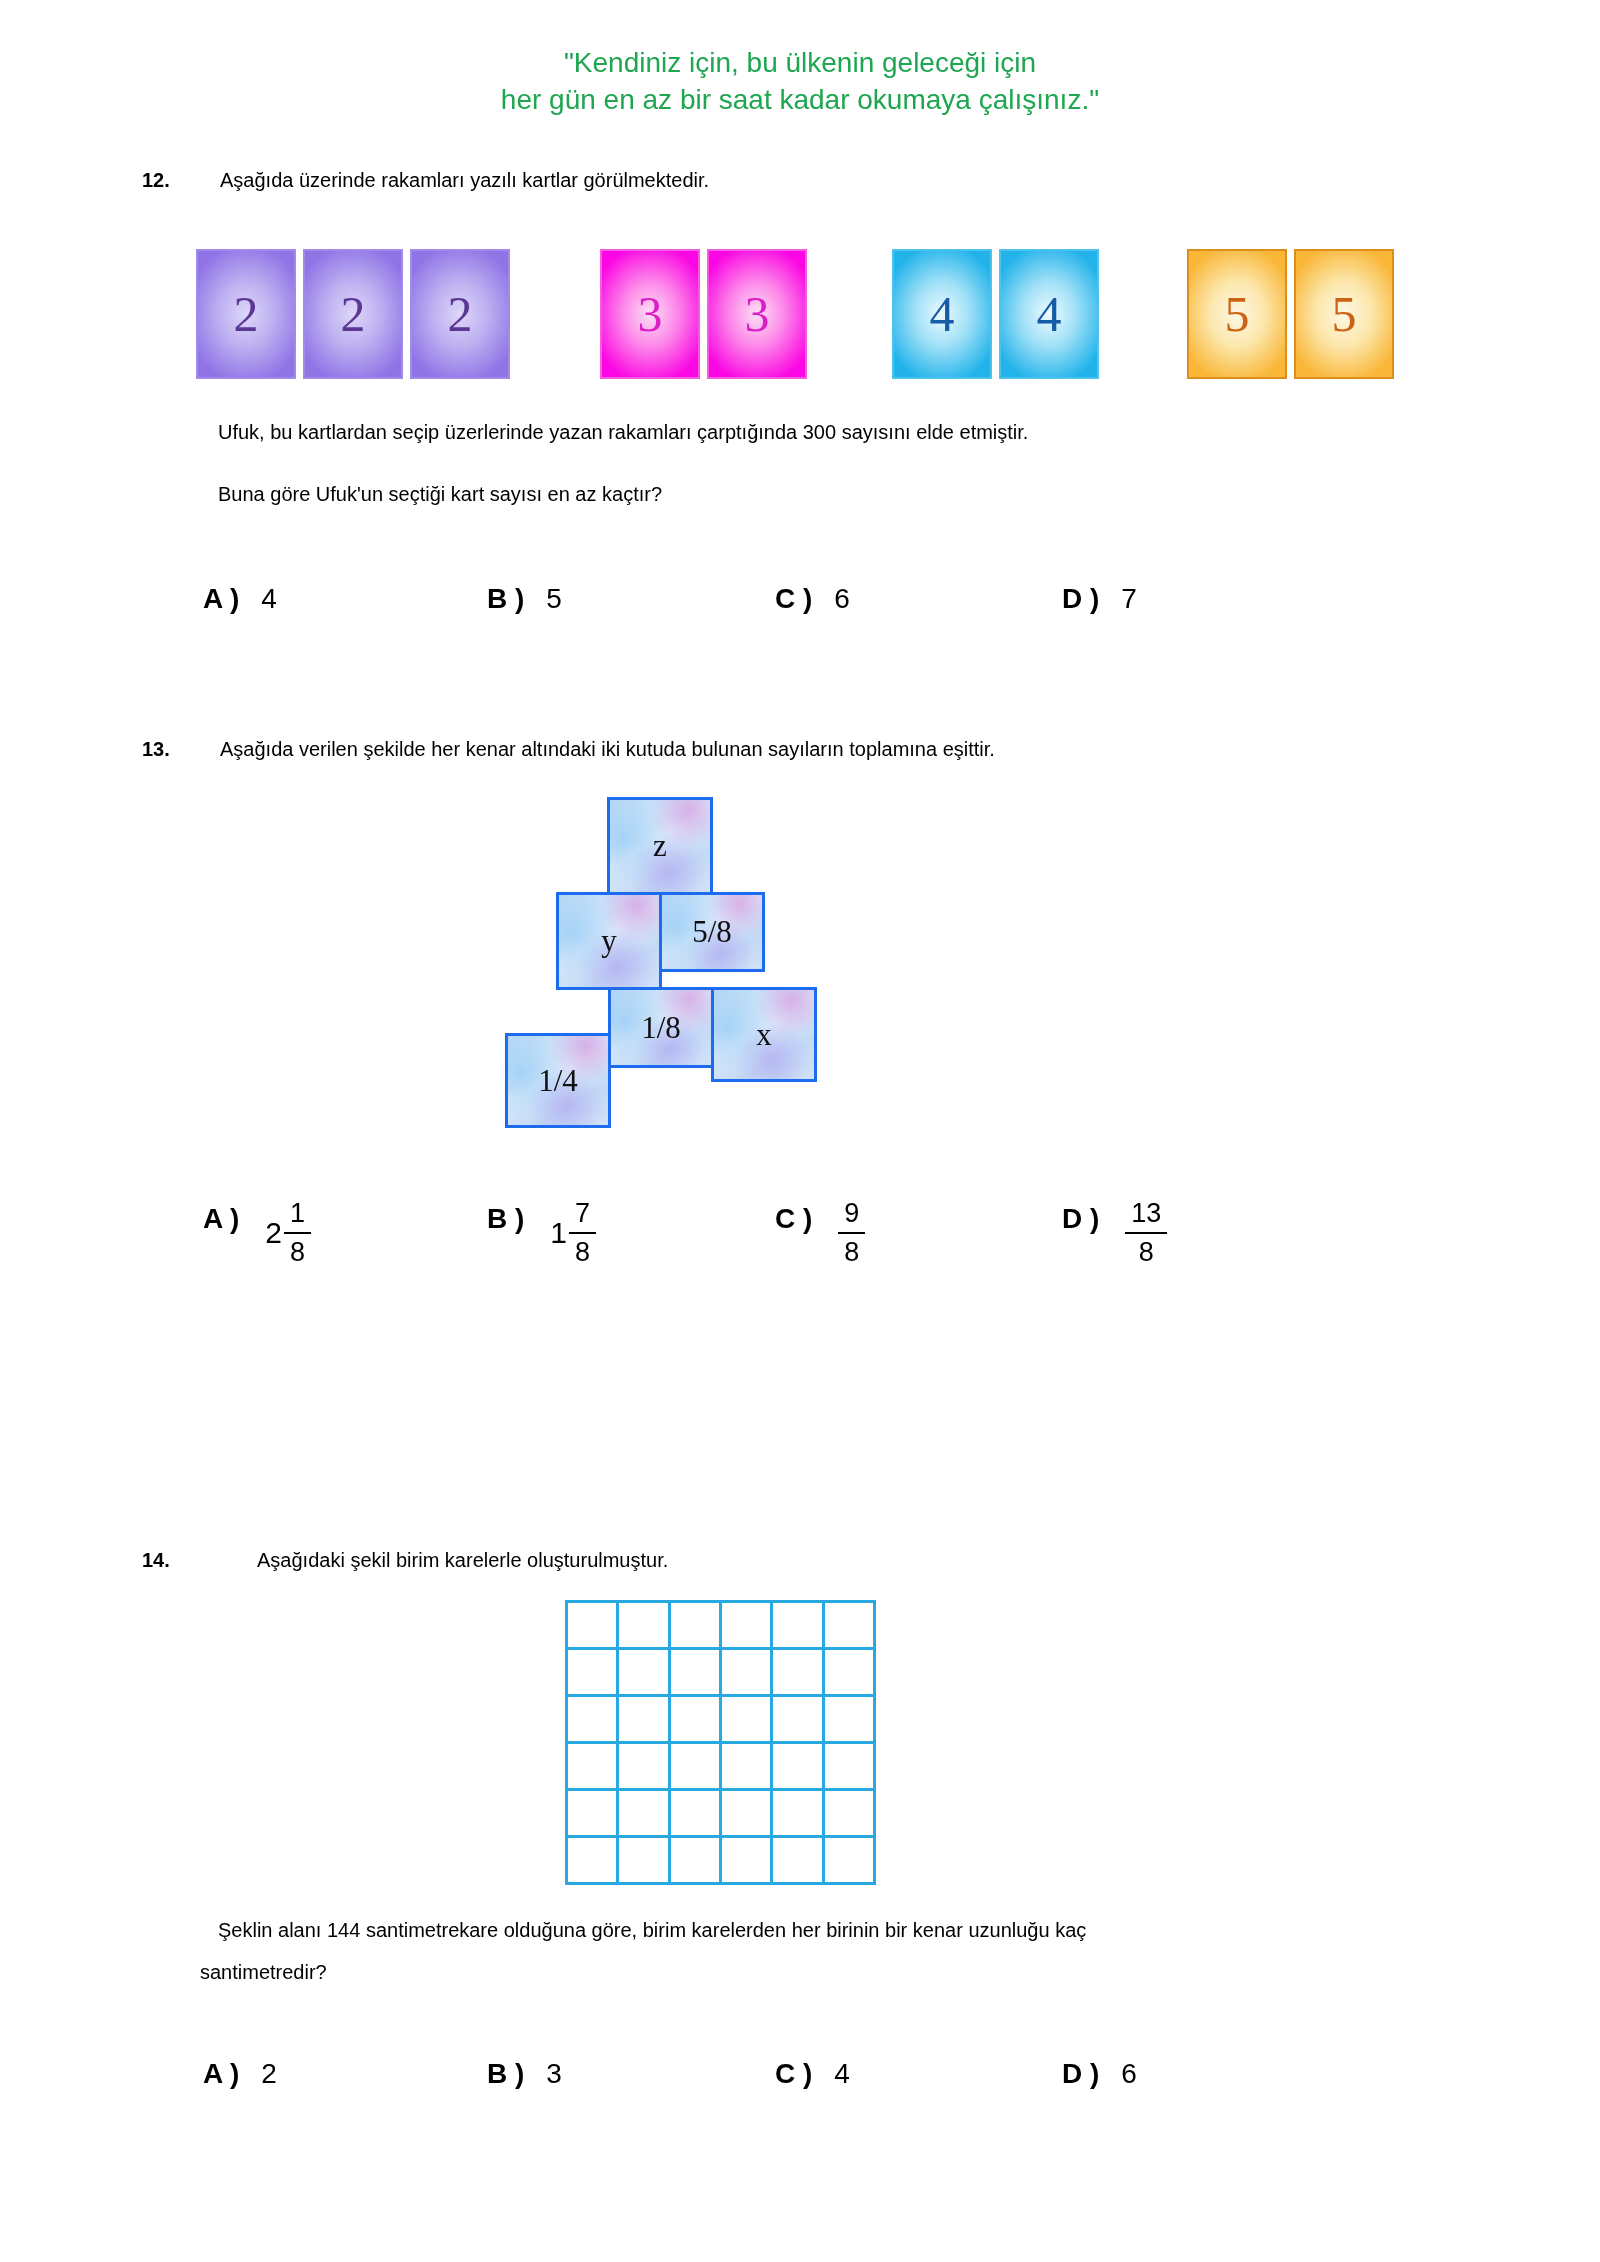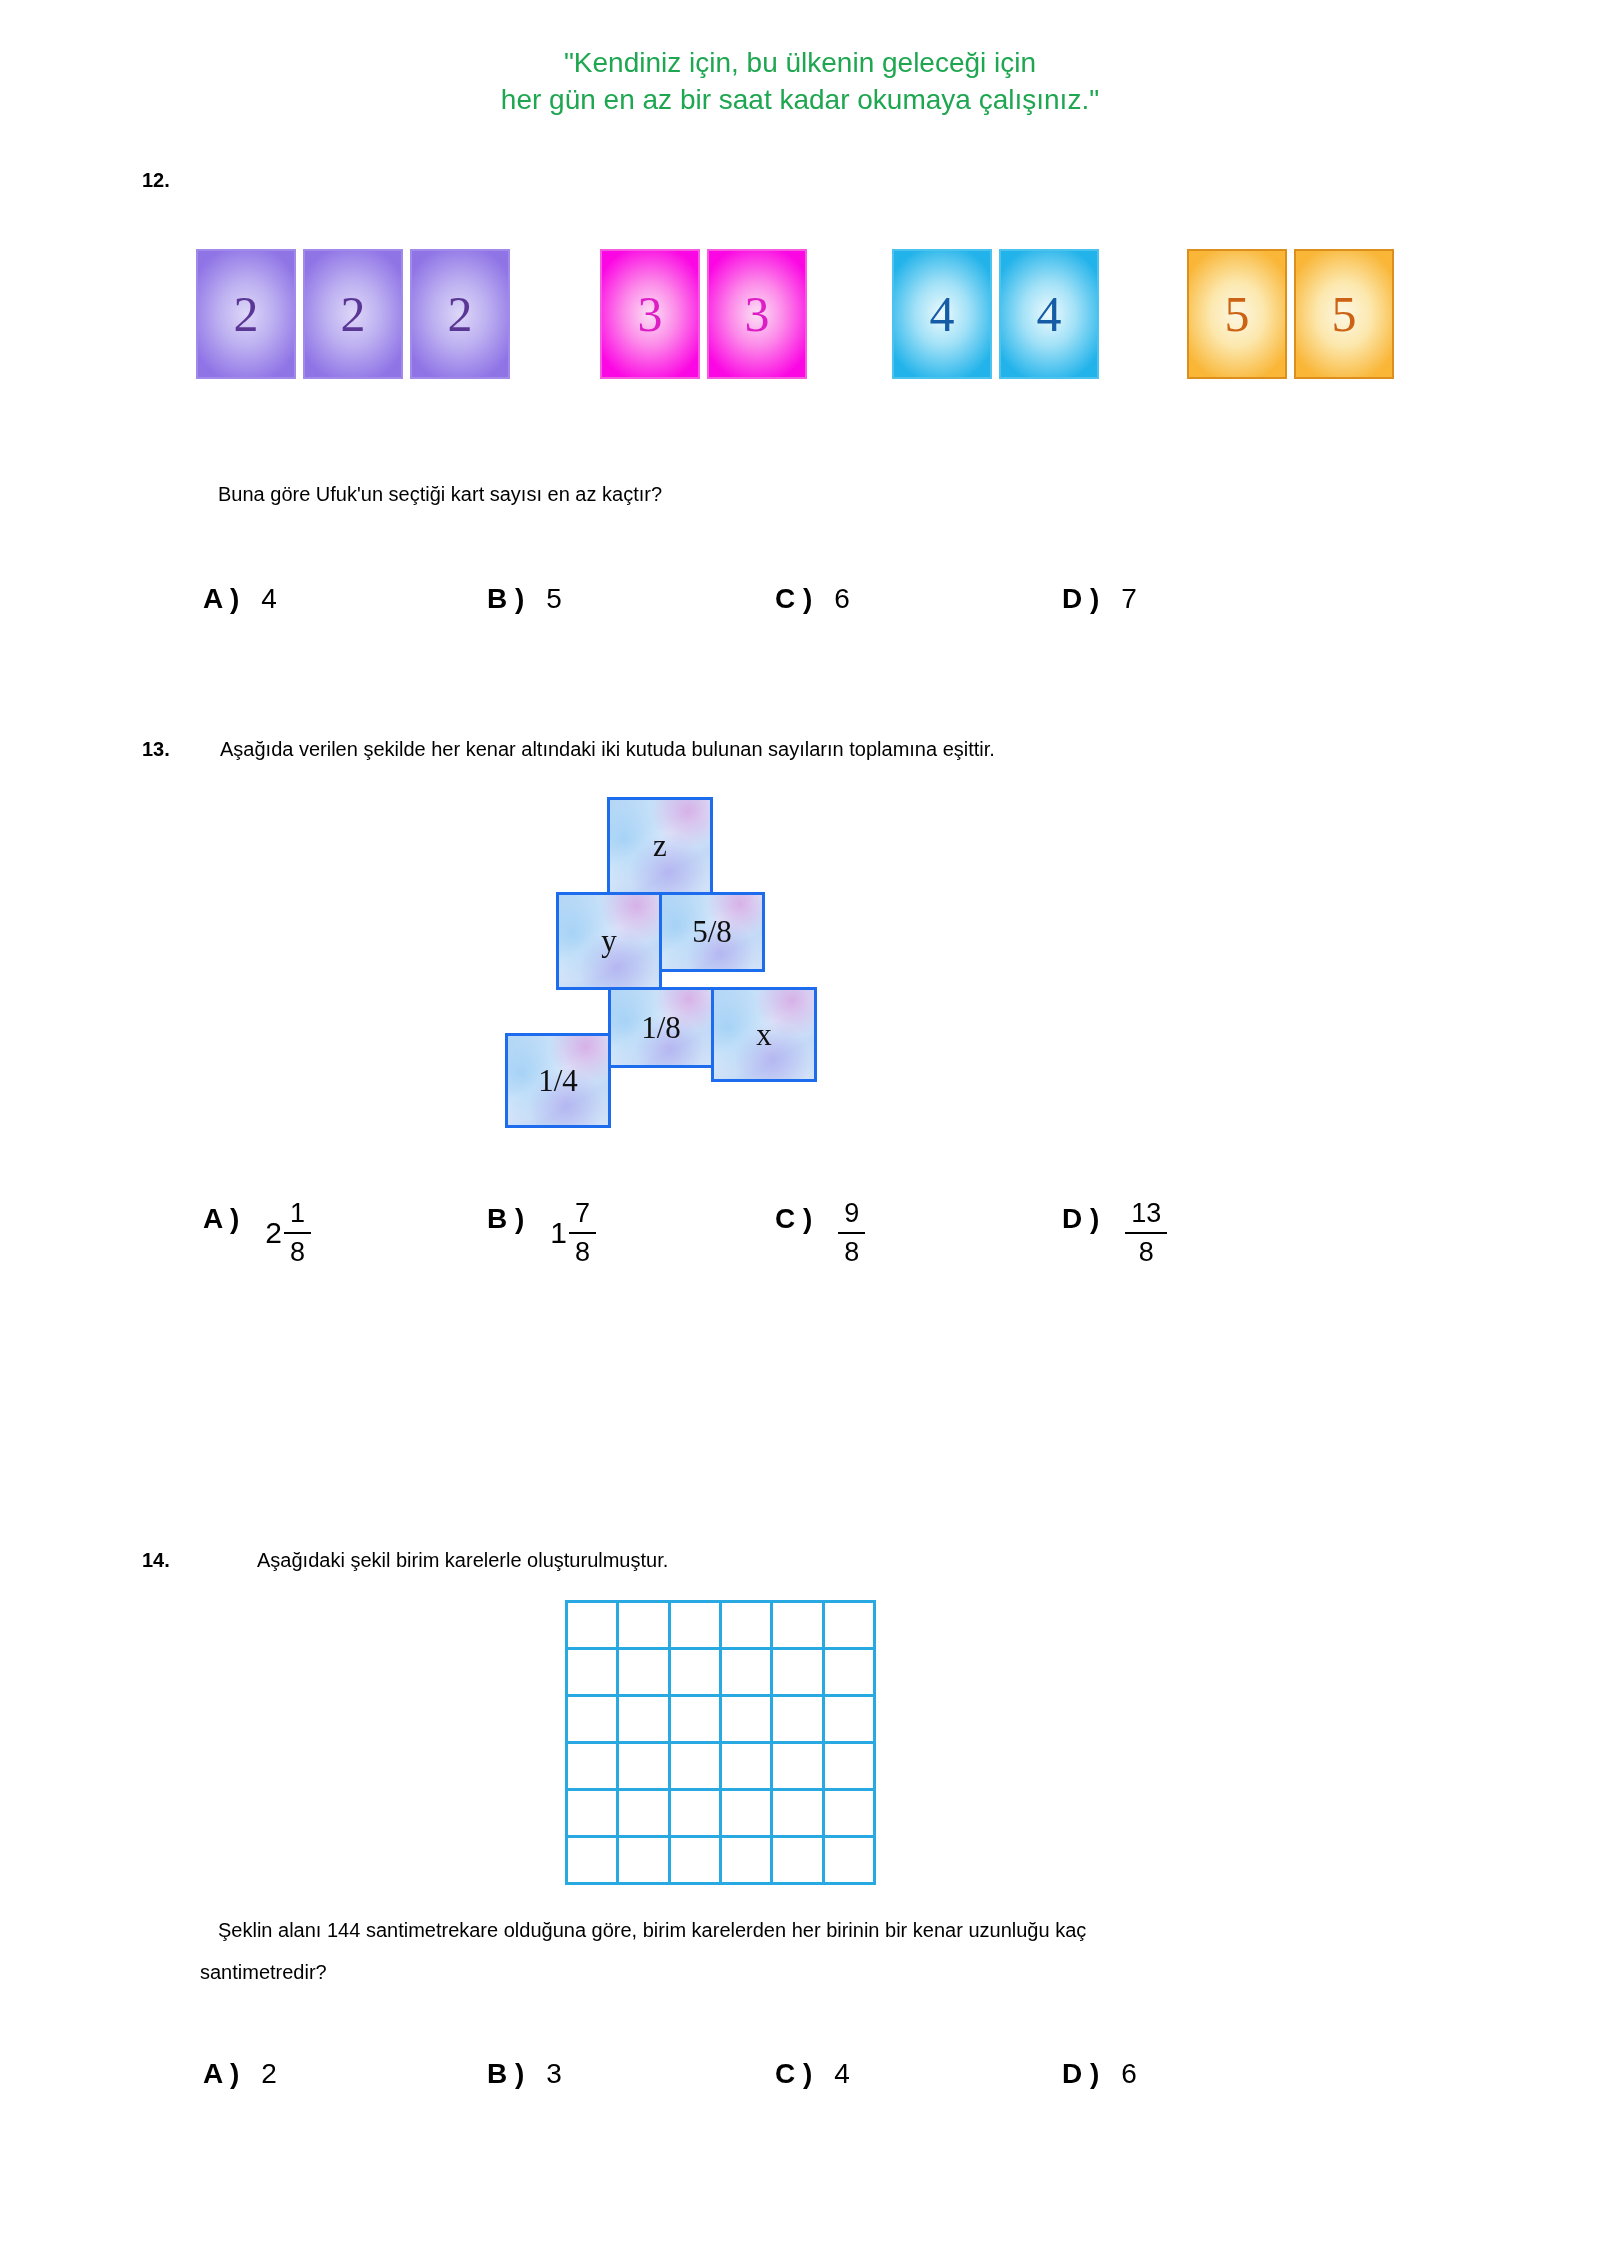--- a/index.html
+++ b/index.html
@@ -80,20 +80,21 @@
 <body>
 
 <div class="page">
 
   <div class="abs quote">
     <div>"Kendiniz için, bu ülkenin geleceği için</div>
     <div>her gün en az bir saat kadar okumaya çalışınız."</div>
   </div>
 
   <span class="abs t bold" style="left:142px; top:168px;">12.</span>
+  <span class="abs t" style="left:220px; top:168px;">Aşağıda üzerinde rakamları yazılı kartlar görülmektedir.</span>
 
   <div class="abs card-group" style="left:196px;">
       <div class="card purple">
         <span>2</span>
       </div>
       <div class="card purple">
         <span>2</span>
       </div>
       <div class="card purple">
         <span>2</span>
@@ -117,20 +118,21 @@
     </div>
   <div class="abs card-group" style="left:1187px;">
       <div class="card orange">
         <span>5</span>
       </div>
       <div class="card orange">
         <span>5</span>
       </div>
     </div>
 
+  <span class="abs t" style="left:218px; top:420px;">Ufuk, bu kartlardan seçip üzerlerinde yazan rakamları çarptığında 300 sayısını elde etmiştir.</span>
   <span class="abs t" style="left:218px; top:482px;">Buna göre Ufuk'un seçtiği kart sayısı en az kaçtır?</span>
 
   <div class="abs opt" style="left:203px; top:583px;">
     <span class="opt-label">A )</span>
     <span>4</span>
   </div>
   <div class="abs opt" style="left:487px; top:583px;">
     <span class="opt-label">B )</span>
     <span>5</span>
   </div>

